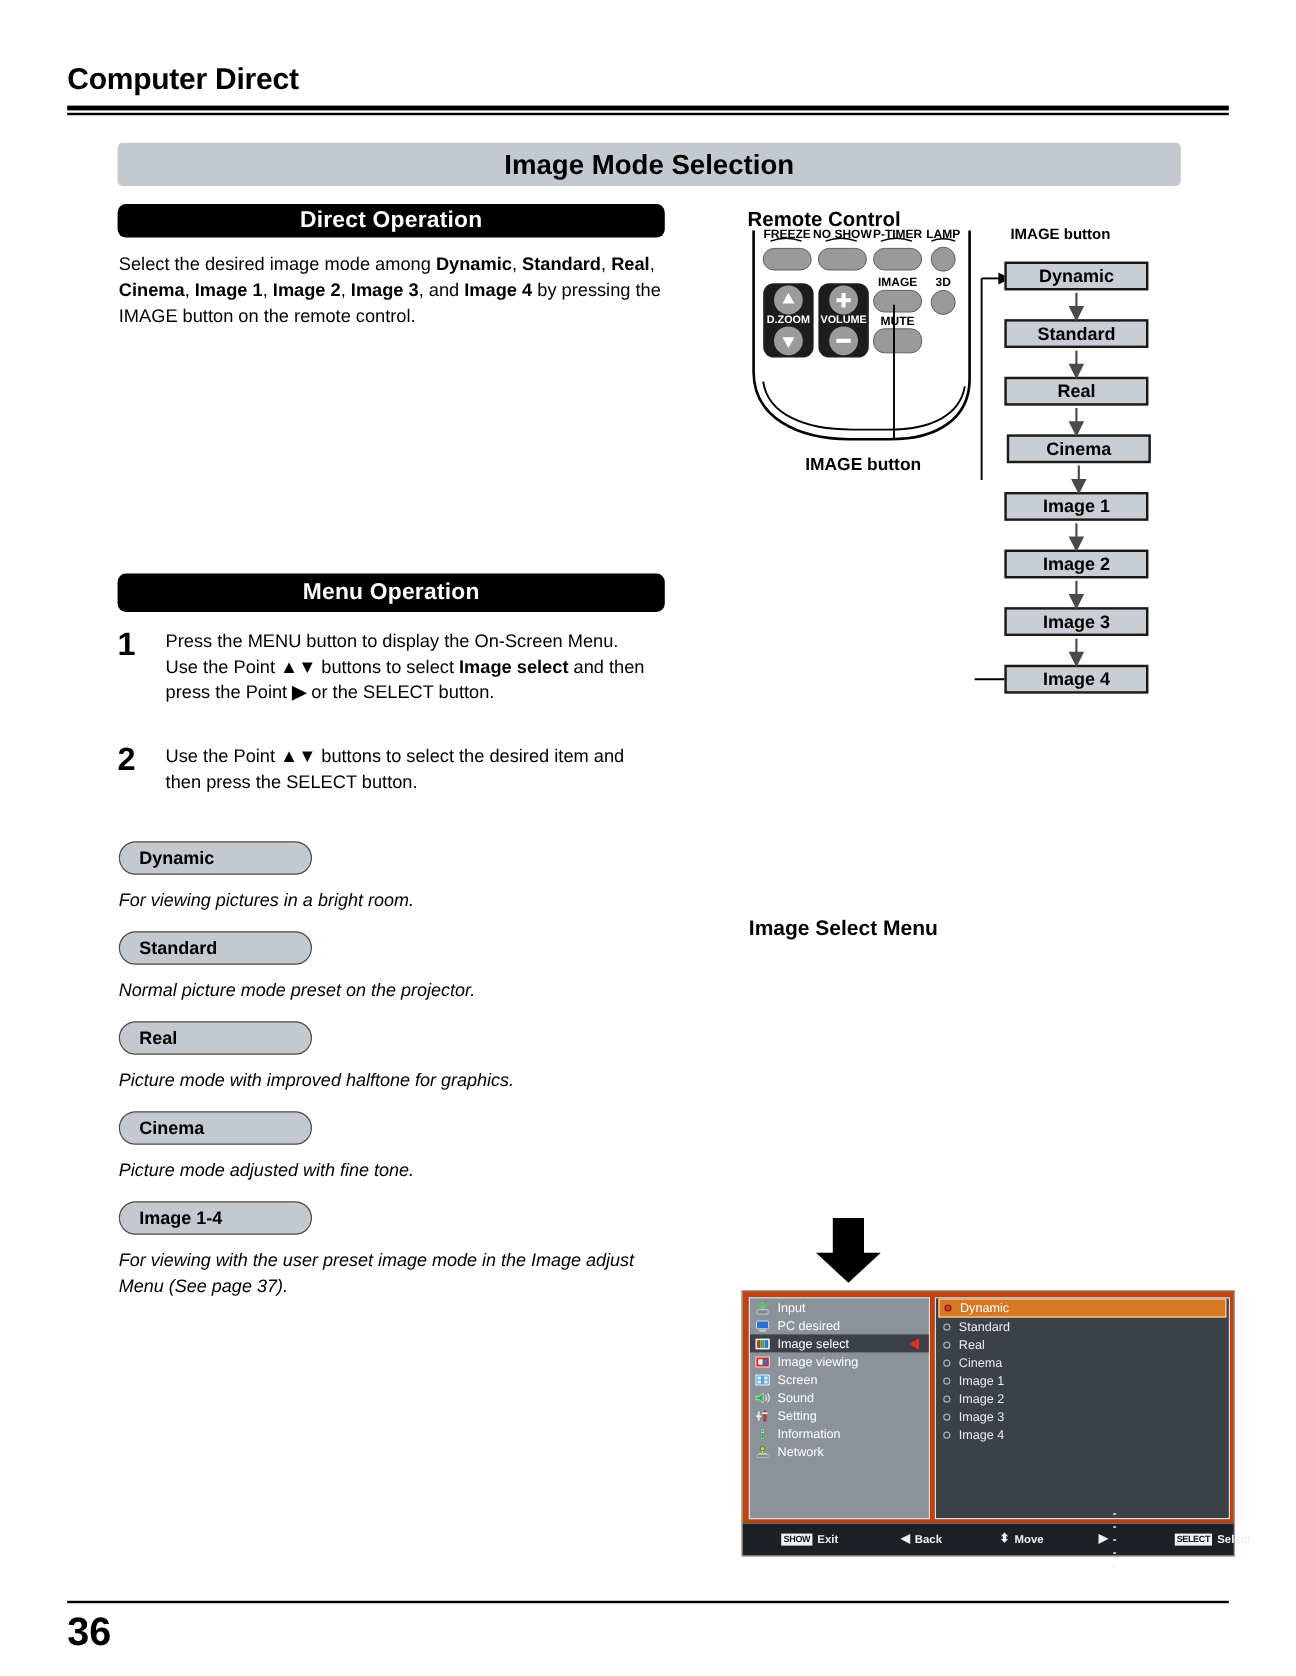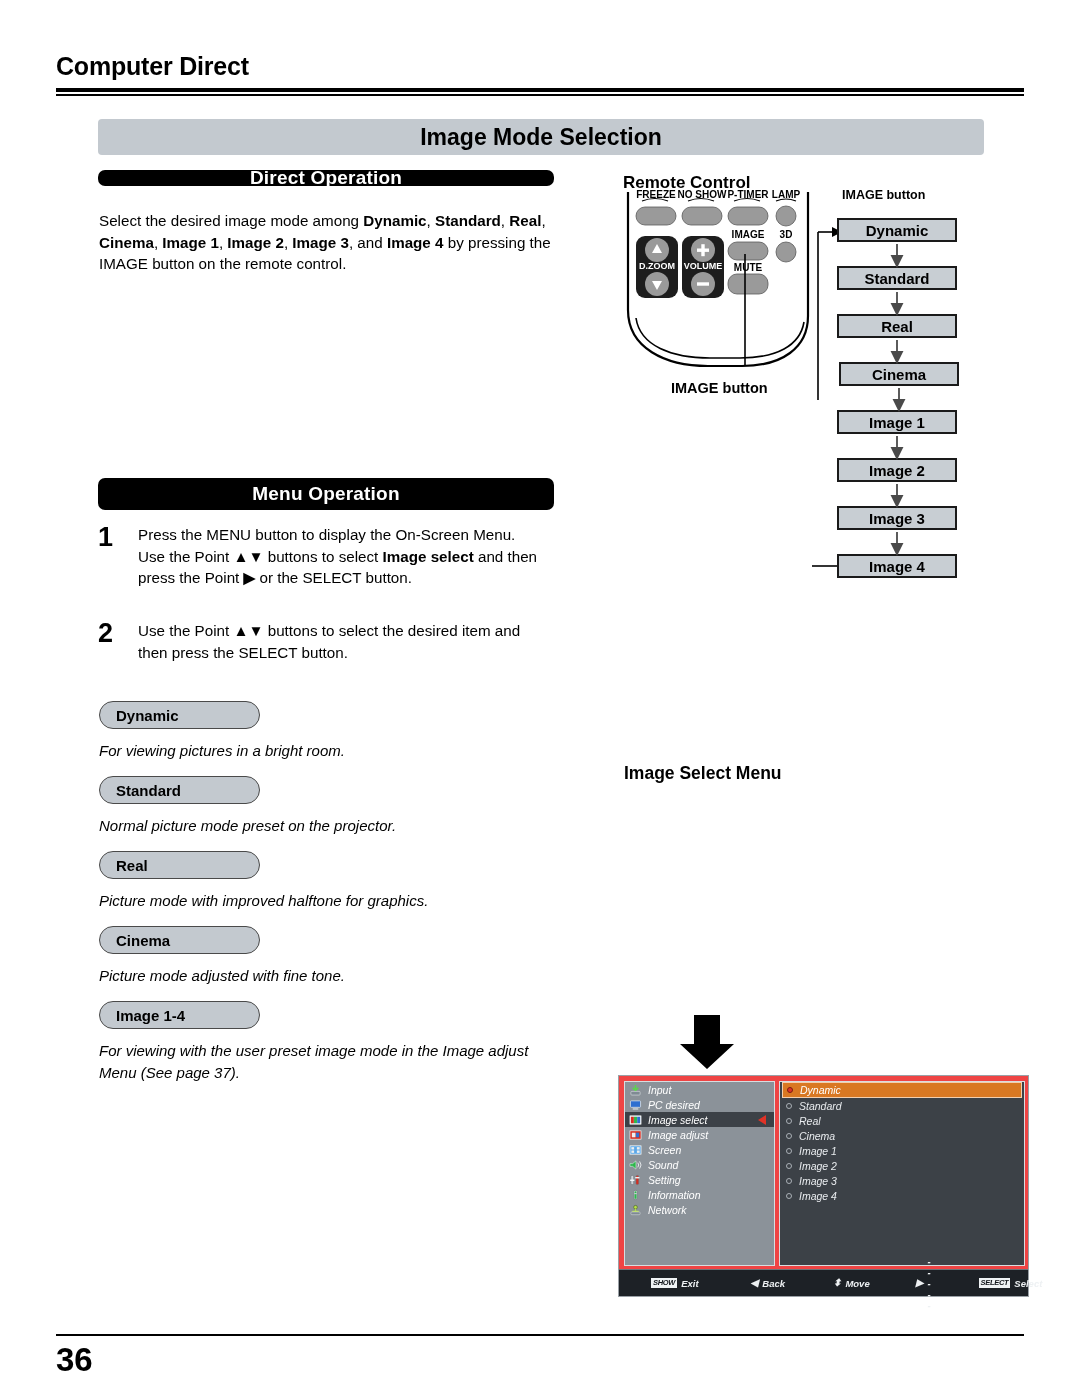--- a/index.html
+++ b/index.html
@@ -51,21 +51,21 @@
   
   .black-pill {
     position: absolute;
     background: #000;
     color: #fff;
     border-radius: 7px;
     display: flex; align-items: center; justify-content: center;
     font-size: 19px; font-weight: bold;
     letter-spacing: 0.2px;
   }
-  #pill-direct { left: 98px; top: 170px; width: 456px; height: 16px; }
+  #pill-direct { left: 98px; top: 170px; width: 456px; height: 28px; }
   #pill-menu   { left: 98px; top: 478px; width: 456px; height: 32px; }
 
   
   .body-text {
     position: absolute;
     font-size: 15.2px;
     line-height: 21.5px;
     color: #000;
   }
   #direct-body { left: 99px; top: 210px; width: 480px; }
@@ -147,23 +147,22 @@
   }
 
   
   #down-arrow { position: absolute; left: 676px; top: 1013px; }
 
   
   #osd {
     position: absolute;
     left: 618px; top: 1075px;
     width: 411px; height: 222px;
-    background: #ef4444;
+    background: #c2410c;
     border: 1px solid #9aa0a6;
-    font-style: italic;
   }
   #osd-sidebar {
     position: absolute;
     left: 5px; top: 5px;
     width: 151px; height: 185px;
     background: #8b9299;
     border: 1px solid #d8dde0;
   }
   .osd-side-item {
     position: relative;
@@ -424,21 +423,21 @@
         </svg>
       <span>Image select</span>
       <span class="caret"></span>
     </div>
     <div class="osd-side-item">
       <svg class="ico" viewBox="0 0 14 13">
           <rect x="1" y="2" width="12" height="9" fill="#d62d20" stroke="#fff" stroke-width="0.7"></rect>
           <rect x="3" y="4" width="4" height="5" fill="#eceff1"></rect>
           <rect x="7.5" y="4" width="3.5" height="5" fill="#2f6fd0"></rect>
         </svg>
-      <span>Image adjust</span>
+      <span>Image viewing</span>
     </div>
     <div class="osd-side-item">
       <svg class="ico" viewBox="0 0 14 13">
           <rect x="1" y="2" width="12" height="9" fill="#5aa7e8" stroke="#fff" stroke-width="0.8"></rect>
           <rect x="2.5" y="3.4" width="3" height="2.6" fill="#eceff1"></rect>
           <rect x="8.5" y="3.4" width="3" height="2.6" fill="#eceff1"></rect>
           <rect x="2.5" y="7" width="3" height="2.6" fill="#eceff1"></rect>
           <rect x="8.5" y="7" width="3" height="2.6" fill="#eceff1"></rect>
         </svg>
       <span>Screen</span>

